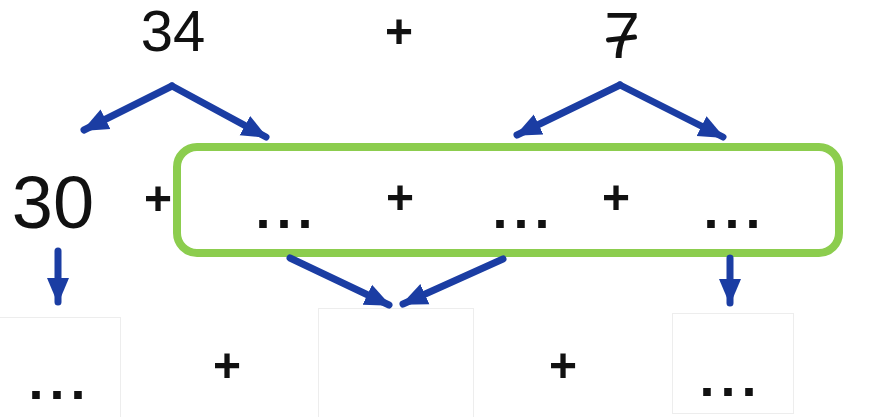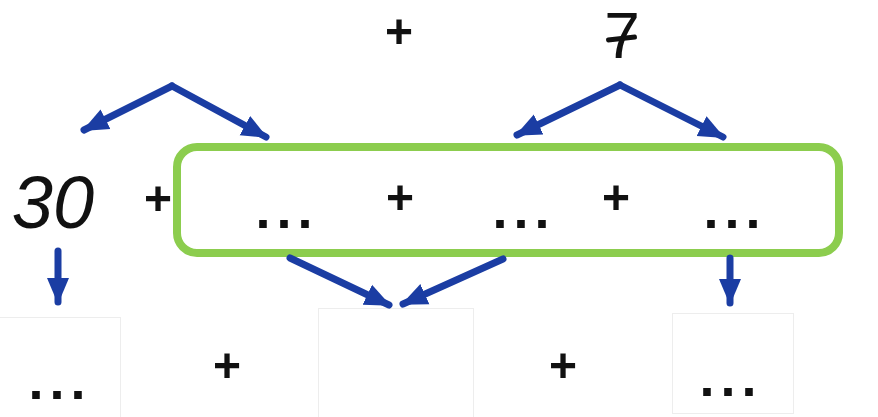--- a/index.html
+++ b/index.html
@@ -80,25 +80,26 @@
       <line x1="172" y1="86" x2="266" y2="137" marker-end="url(#ah)"></line>
       <line x1="620" y1="85" x2="517" y2="135" marker-end="url(#ah)"></line>
       <line x1="620" y1="85" x2="723" y2="137" marker-end="url(#ah)"></line>
       <line x1="58" y1="251" x2="58" y2="302" marker-end="url(#ah)"></line>
       <line x1="290" y1="258" x2="389" y2="305" marker-end="url(#ah)"></line>
       <line x1="503" y1="259" x2="403" y2="304" marker-end="url(#ah)"></line>
       <line x1="730" y1="258" x2="730" y2="303" marker-end="url(#ah)"></line>
     </g>
   </svg>
 
+  <span class="abs txt sz58" style="left:173px; top:31px;">34</span>
   <span class="abs txt plus" style="left:399px; top:32px;">+</span>
   <span class="abs txt sz64" style="left:622px; top:36px;">7</span>
   <div id="seven-crossbar"></div>
 
-  <span class="abs txt sz74" style="left:53px; top:203px;font-style:italic;">30</span>
+  <span class="abs txt sz74" style="left:53px; top:203px;">30</span>
   <span class="abs txt plus" style="left:158px; top:199px;">+</span>
   <span class="abs txt dots" style="left:287px; top:209px;">...</span>
   <span class="abs txt plus" style="left:400px; top:198px;">+</span>
   <span class="abs txt dots" style="left:524px; top:209px;">...</span>
   <span class="abs txt plus" style="left:616px; top:198px;">+</span>
   <span class="abs txt dots" style="left:735px; top:209px;">...</span>
 
   <span class="abs txt dots" style="left:60px; top:380px;">...</span>
   <span class="abs txt plus" style="left:227px; top:366px;">+</span>
   <span class="abs txt plus" style="left:563px; top:366px;">+</span>

